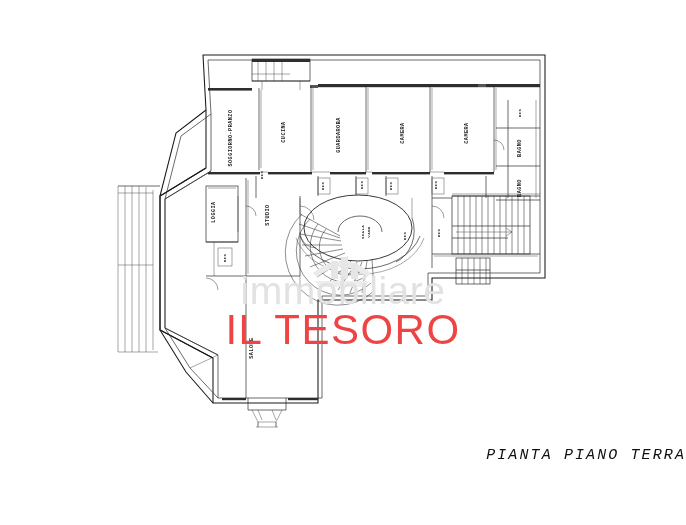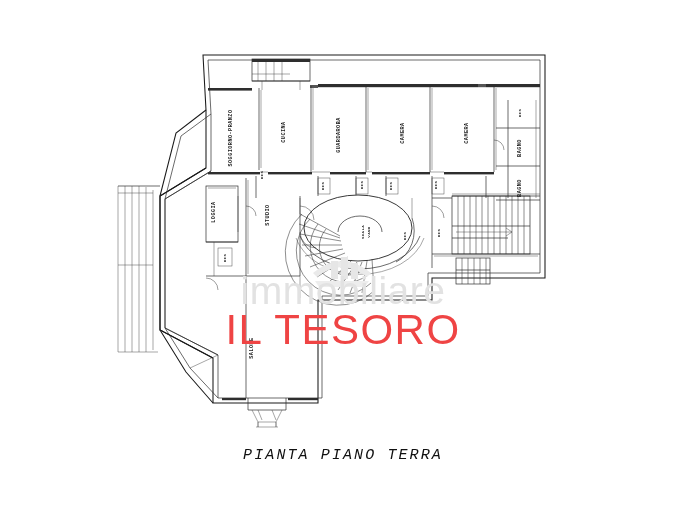--- a/index.html
+++ b/index.html
@@ -41,21 +41,21 @@
     fill: #1a1a1a;
     font-weight: 700;
   }
   .rlabel.tiny { font-size: 4.2px; letter-spacing: 0.3px; }
 
   .title-text {
     position: absolute;
     left: 0;
     right: 0;
     top: 447px;
-    text-align: center;
+    text-align: right;
     font-family: "Liberation Mono", "DejaVu Sans Mono", monospace;
     font-size: 15px;
     font-style: italic;
     letter-spacing: 2.1px;
     color: #111111;
     white-space: pre;
   }
 
   #watermark {
     position: absolute;

